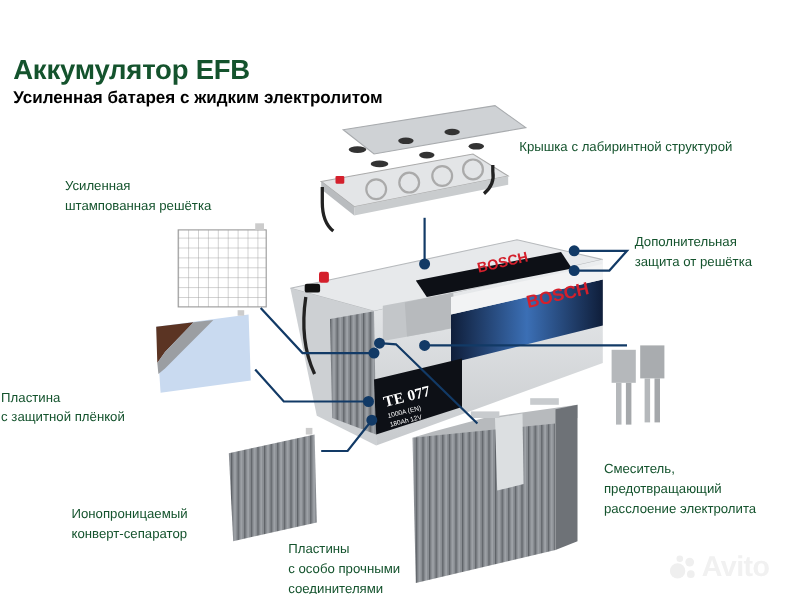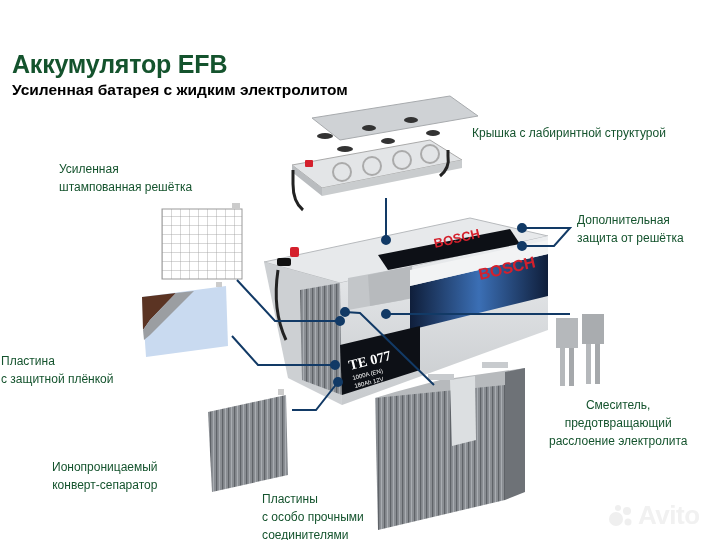--- a/index.html
+++ b/index.html
@@ -139,26 +139,26 @@
   </g>
 </svg>
 
 <div class="label" style="left:472px; top:124px;">Крышка с лабиринтной структурой</div>
 <div class="label" style="left:577px; top:211px;">Дополнительная
 защита от решётка</div>
 <div class="label" style="left:31px; top:160px;margin-left:28px;">Усиленная
 штампованная решётка</div>
 <div class="label" style="left:1px; top:352px;">Пластина
 с защитной плёнкой</div>
-<div class="label" style="left:52px; top:458px;text-align:center;">Ионопроницаемый
+<div class="label" style="left:65px; top:458px;">Ионопроницаемый
 конверт-сепаратор</div>
 <div class="label" style="left:262px; top:490px;">Пластины
 с особо прочными
 соединителями</div>
-<div class="label" style="left:549px; top:396px;text-align:center;">Смеситель,
+<div class="label" style="left:549px; top:417px;">Смеситель,
 предотвращающий
 расслоение электролита</div>
 
 <svg class="wm-dots" width="28" height="24" viewBox="0 0 28 24">
   <circle cx="8" cy="15" r="7" fill="#efefef"></circle>
   <circle cx="19" cy="7" r="4" fill="#efefef"></circle>
   <circle cx="20" cy="18" r="3.5" fill="#efefef"></circle>
   <circle cx="10" cy="4" r="3" fill="#efefef"></circle>
 </svg>
 <div class="watermark" style="left:638px;">Avito</div>

